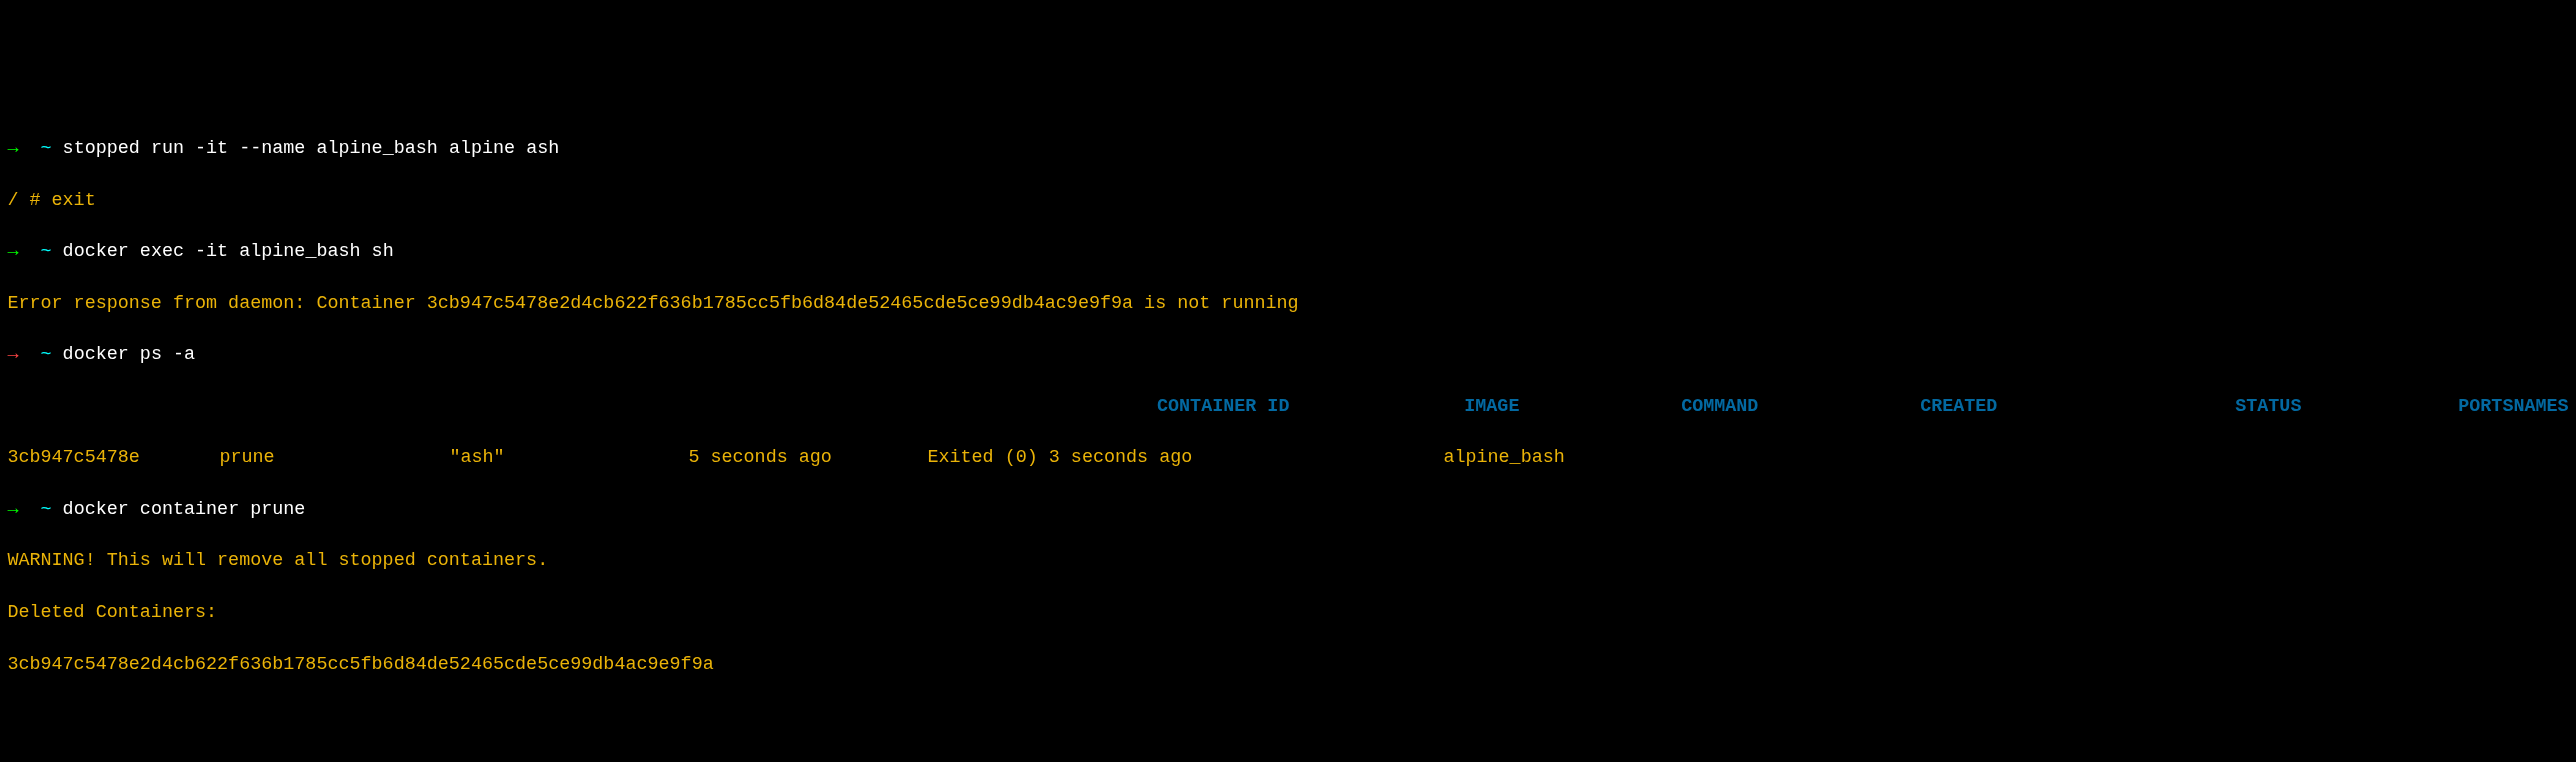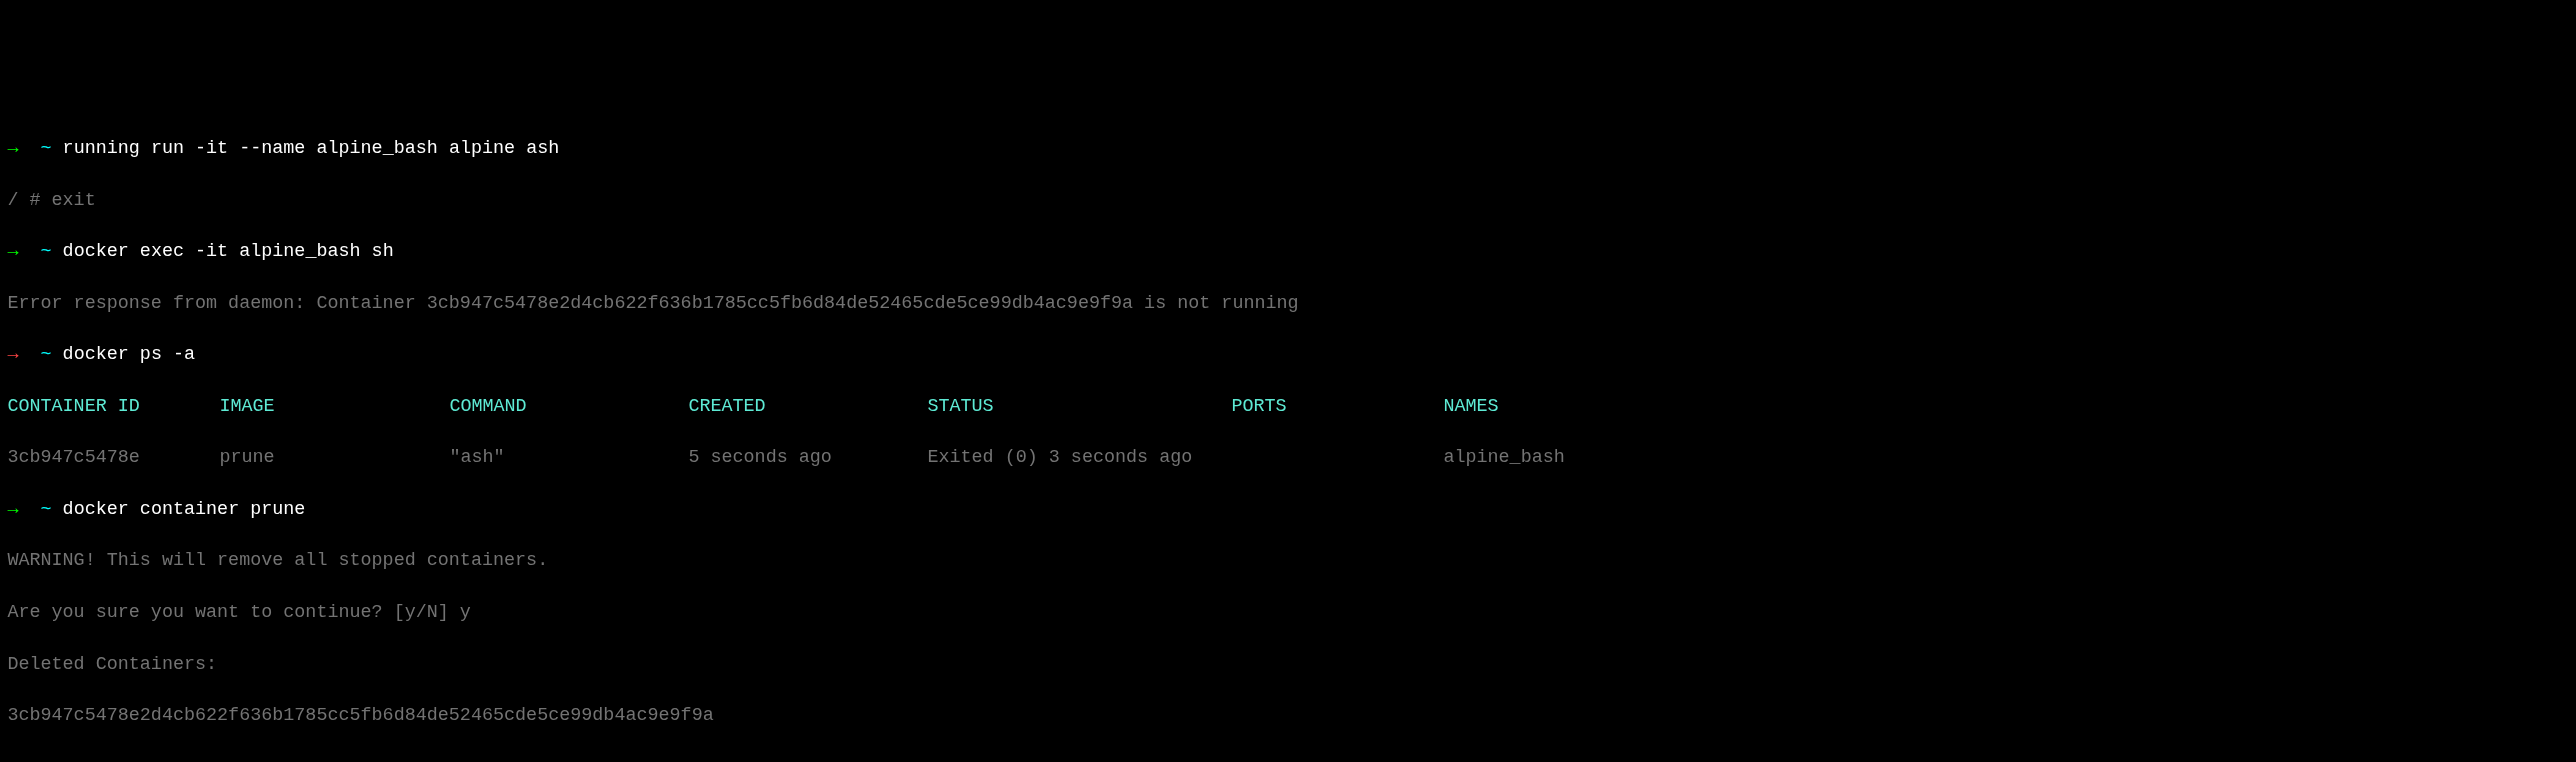--- a/index.html
+++ b/index.html
@@ -23,25 +23,26 @@
     .arrow-red {
       color: #ff4444;
     }
     .tilde {
       color: #00ffff;
     }
     .command {
       color: #ffffff;
     }
     .output {
-      color: #737373;
+      color: #eab308;
     }
     .table-header {
-      color: #5eead4;
-      font-weight: normal;
+      color: #0369a1;
+      font-weight: bold;
+      text-align: right;
     }
     .line {
       display: block;
     }
     .col {
       display: inline-block;
     }
     .col-id { width: 212px; }
     .col-image { width: 230px; }
     .col-command { width: 239px; }
@@ -49,30 +50,29 @@
     .col-status { width: 304px; }
     .col-ports { width: 212px; }
     .col-names { }
   </style>
 </head>
 <body>
 
 
 
 <div>
-<span class="line"><span class="arrow-green">→</span>  <span class="tilde">~</span> <span class="command">running run -it --name alpine_bash alpine ash</span></span>
+<span class="line"><span class="arrow-green">→</span>  <span class="tilde">~</span> <span class="command">stopped run -it --name alpine_bash alpine ash</span></span>
 <span class="line output">/ # exit</span>
 <span class="line"><span class="arrow-green">→</span>  <span class="tilde">~</span> <span class="command">docker exec -it alpine_bash sh</span></span>
 <span class="line output">Error response from daemon: Container 3cb947c5478e2d4cb622f636b1785cc5fb6d84de52465cde5ce99db4ac9e9f9a is not running</span>
 <span class="line"><span class="arrow-red">→</span>  <span class="tilde">~</span> <span class="command">docker ps -a</span></span>
 <span class="line table-header"><span class="col col-id">CONTAINER ID</span><span class="col col-image">IMAGE</span><span class="col col-command">COMMAND</span><span class="col col-created">CREATED</span><span class="col col-status">STATUS</span><span class="col col-ports">PORTS</span><span class="col col-names">NAMES</span></span>
 <span class="line output"><span class="col col-id">3cb947c5478e</span><span class="col col-image">prune</span><span class="col col-command">"ash"</span><span class="col col-created">5 seconds ago</span><span class="col col-status">Exited (0) 3 seconds ago</span><span class="col col-ports"></span><span class="col col-names">alpine_bash</span></span>
 <span class="line"><span class="arrow-green">→</span>  <span class="tilde">~</span> <span class="command">docker container prune</span></span>
 <span class="line output">WARNING! This will remove all stopped containers.</span>
-<span class="line output">Are you sure you want to continue? [y/N] y</span>
 <span class="line output">Deleted Containers:</span>
 <span class="line output">3cb947c5478e2d4cb622f636b1785cc5fb6d84de52465cde5ce99db4ac9e9f9a</span>
 <span class="line output"></span>
 
 
 
 
 
 
 </div>

